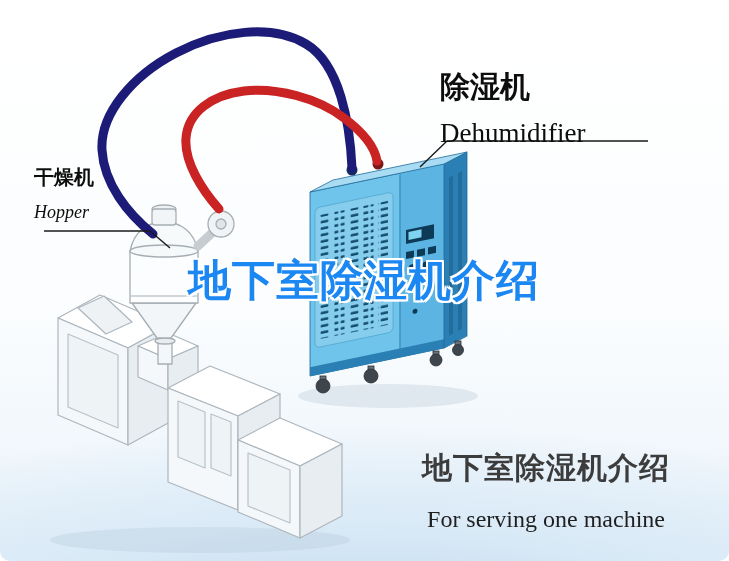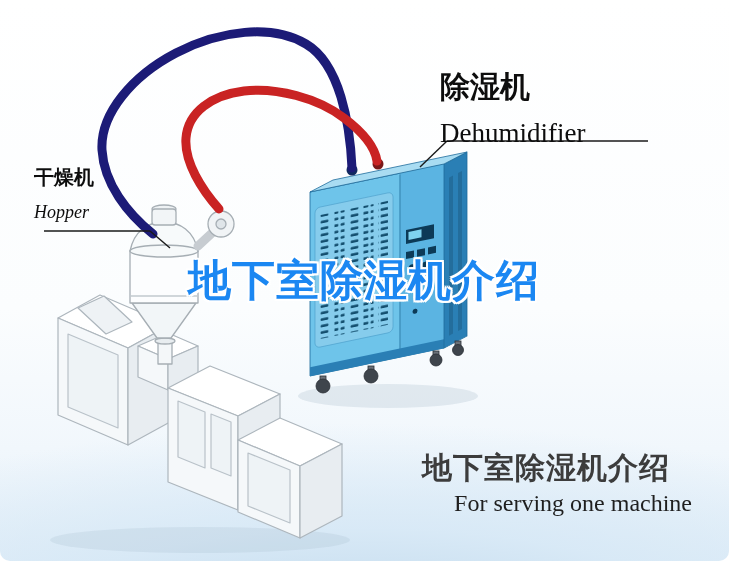--- a/index.html
+++ b/index.html
@@ -22,21 +22,21 @@
   #callout-hopper .cn{font-size:20px;}
   #callout-hopper .en{font-size:18px;font-style:italic;}
   #title-overlay{
     position:absolute;left:188px;top:252px;white-space:nowrap;
     font-size:43px;font-weight:bold;color:#1b87f2;letter-spacing:1px;
     text-shadow:-2px -2px 0 #fff,2px -2px 0 #fff,-2px 2px 0 #fff,2px 2px 0 #fff,
                  0 -2px 0 #fff,0 2px 0 #fff,-2px 0 0 #fff,2px 0 0 #fff;
   }
   #caption{position:absolute;left:400px;top:450px;width:292px;text-align:center;}
   #caption .cn{font-size:30px;font-weight:bold;color:#3c3c3c;letter-spacing:1px;line-height:1.2;}
-  #caption .en{font-family:"Liberation Serif","DejaVu Serif",serif;font-size:24px;color:#1f1f1f;margin-top:4px;text-align:right;}
+  #caption .en{font-family:"Liberation Serif","DejaVu Serif",serif;font-size:24px;color:#1f1f1f;margin-top:20px;}
 </style>
 </head>
 <body>
 
 <div id="stage">
 
   <svg id="scene" width="729" height="561" viewBox="0 0 729 561">
     <defs>
       <pattern id="ventPattern" width="10" height="6.5" patternUnits="userSpaceOnUse">
         <rect x="0.5" y="2" width="8" height="2.6" rx="1.2" fill="#134e6e"></rect>

